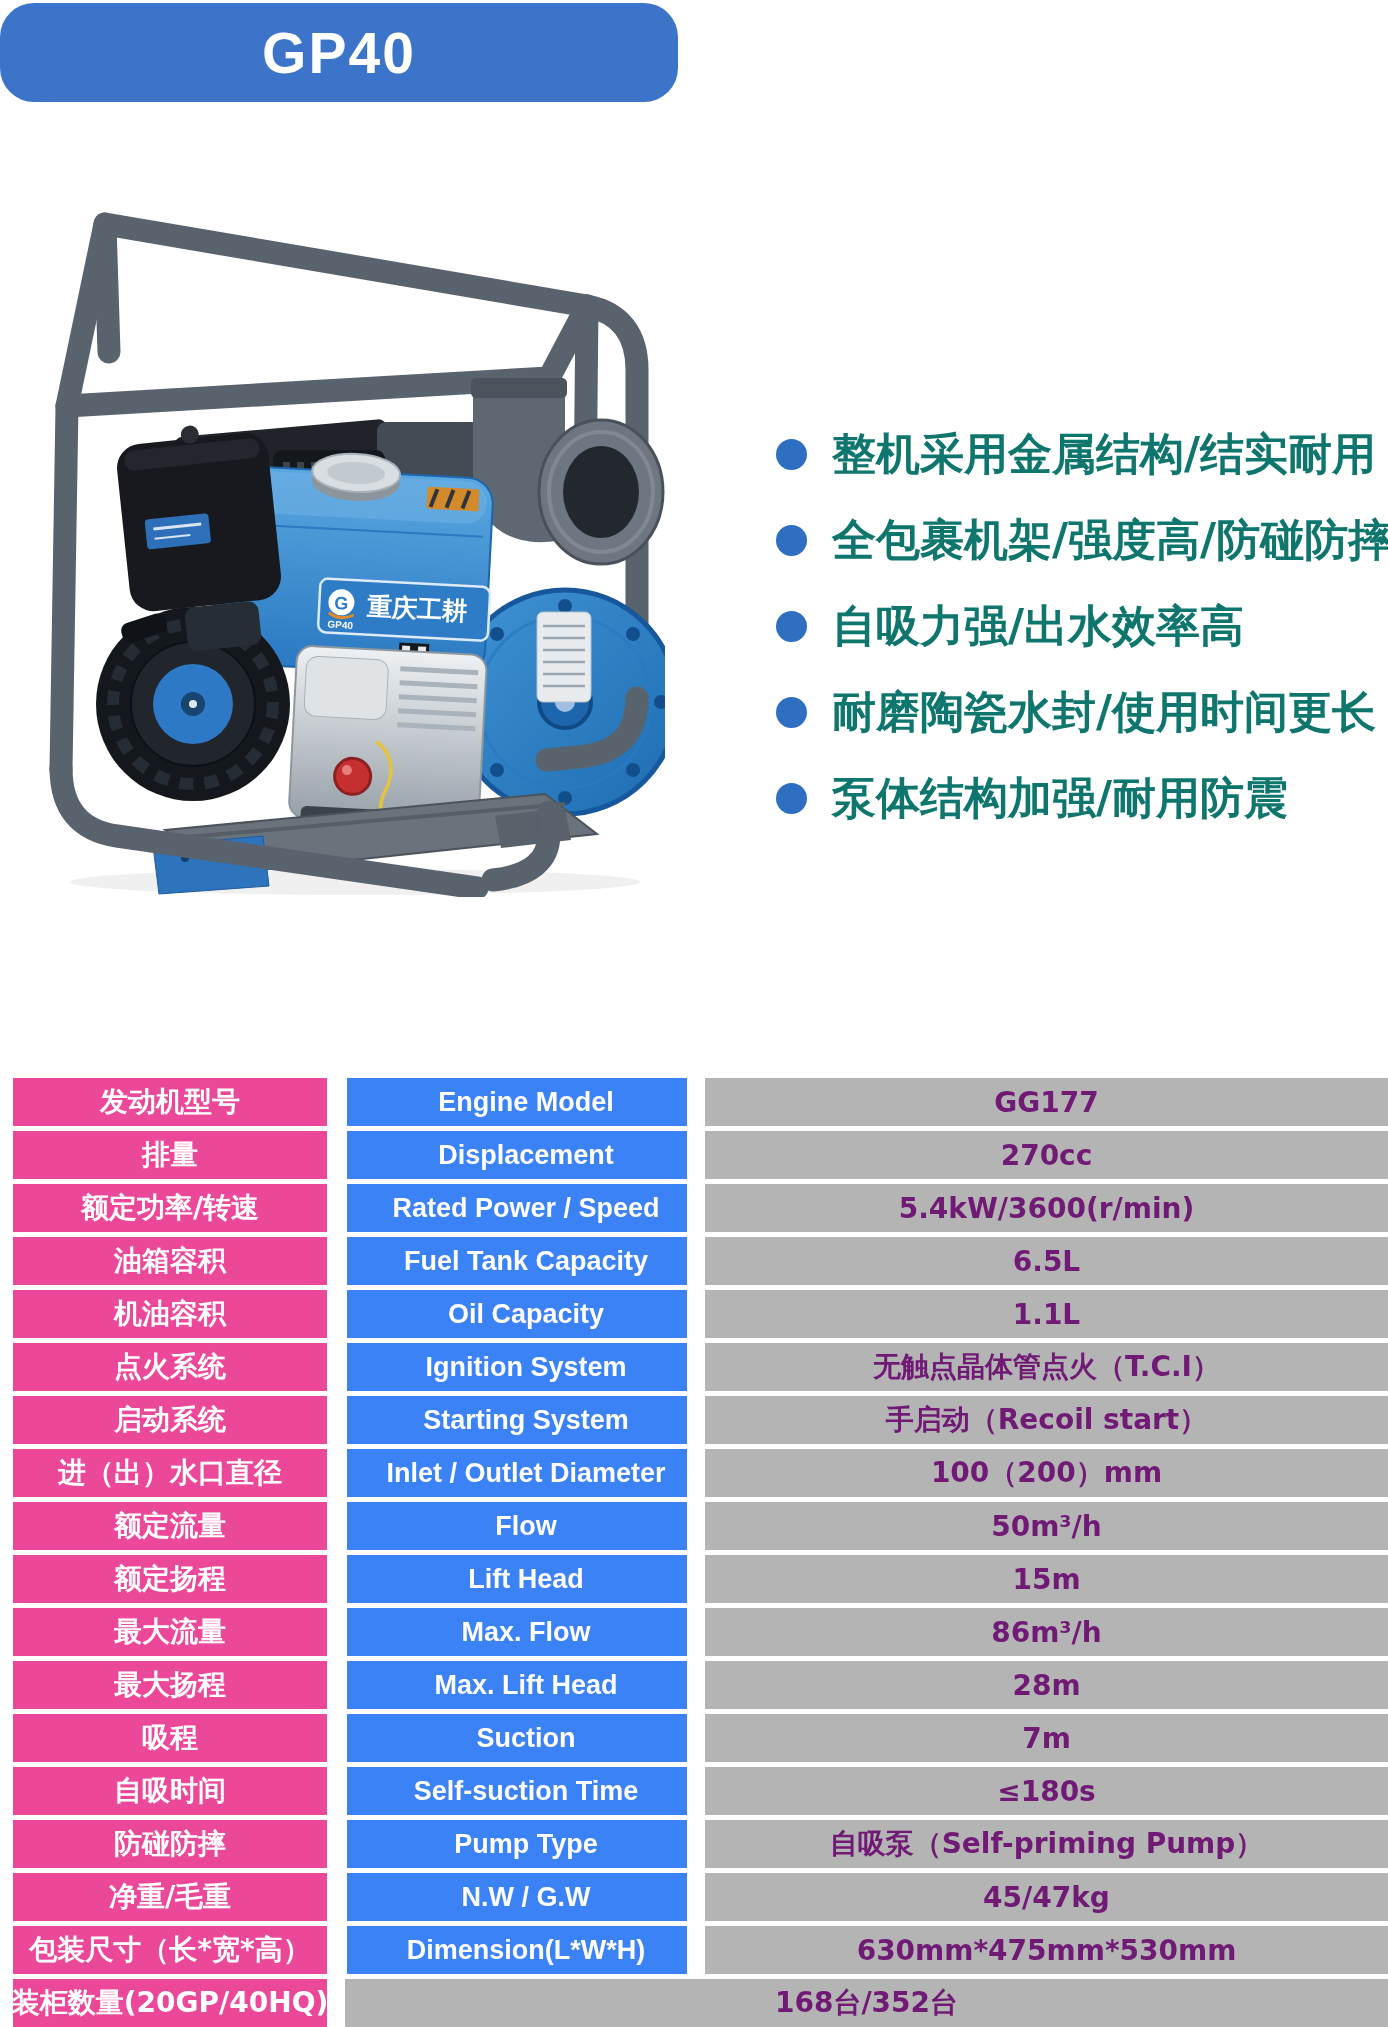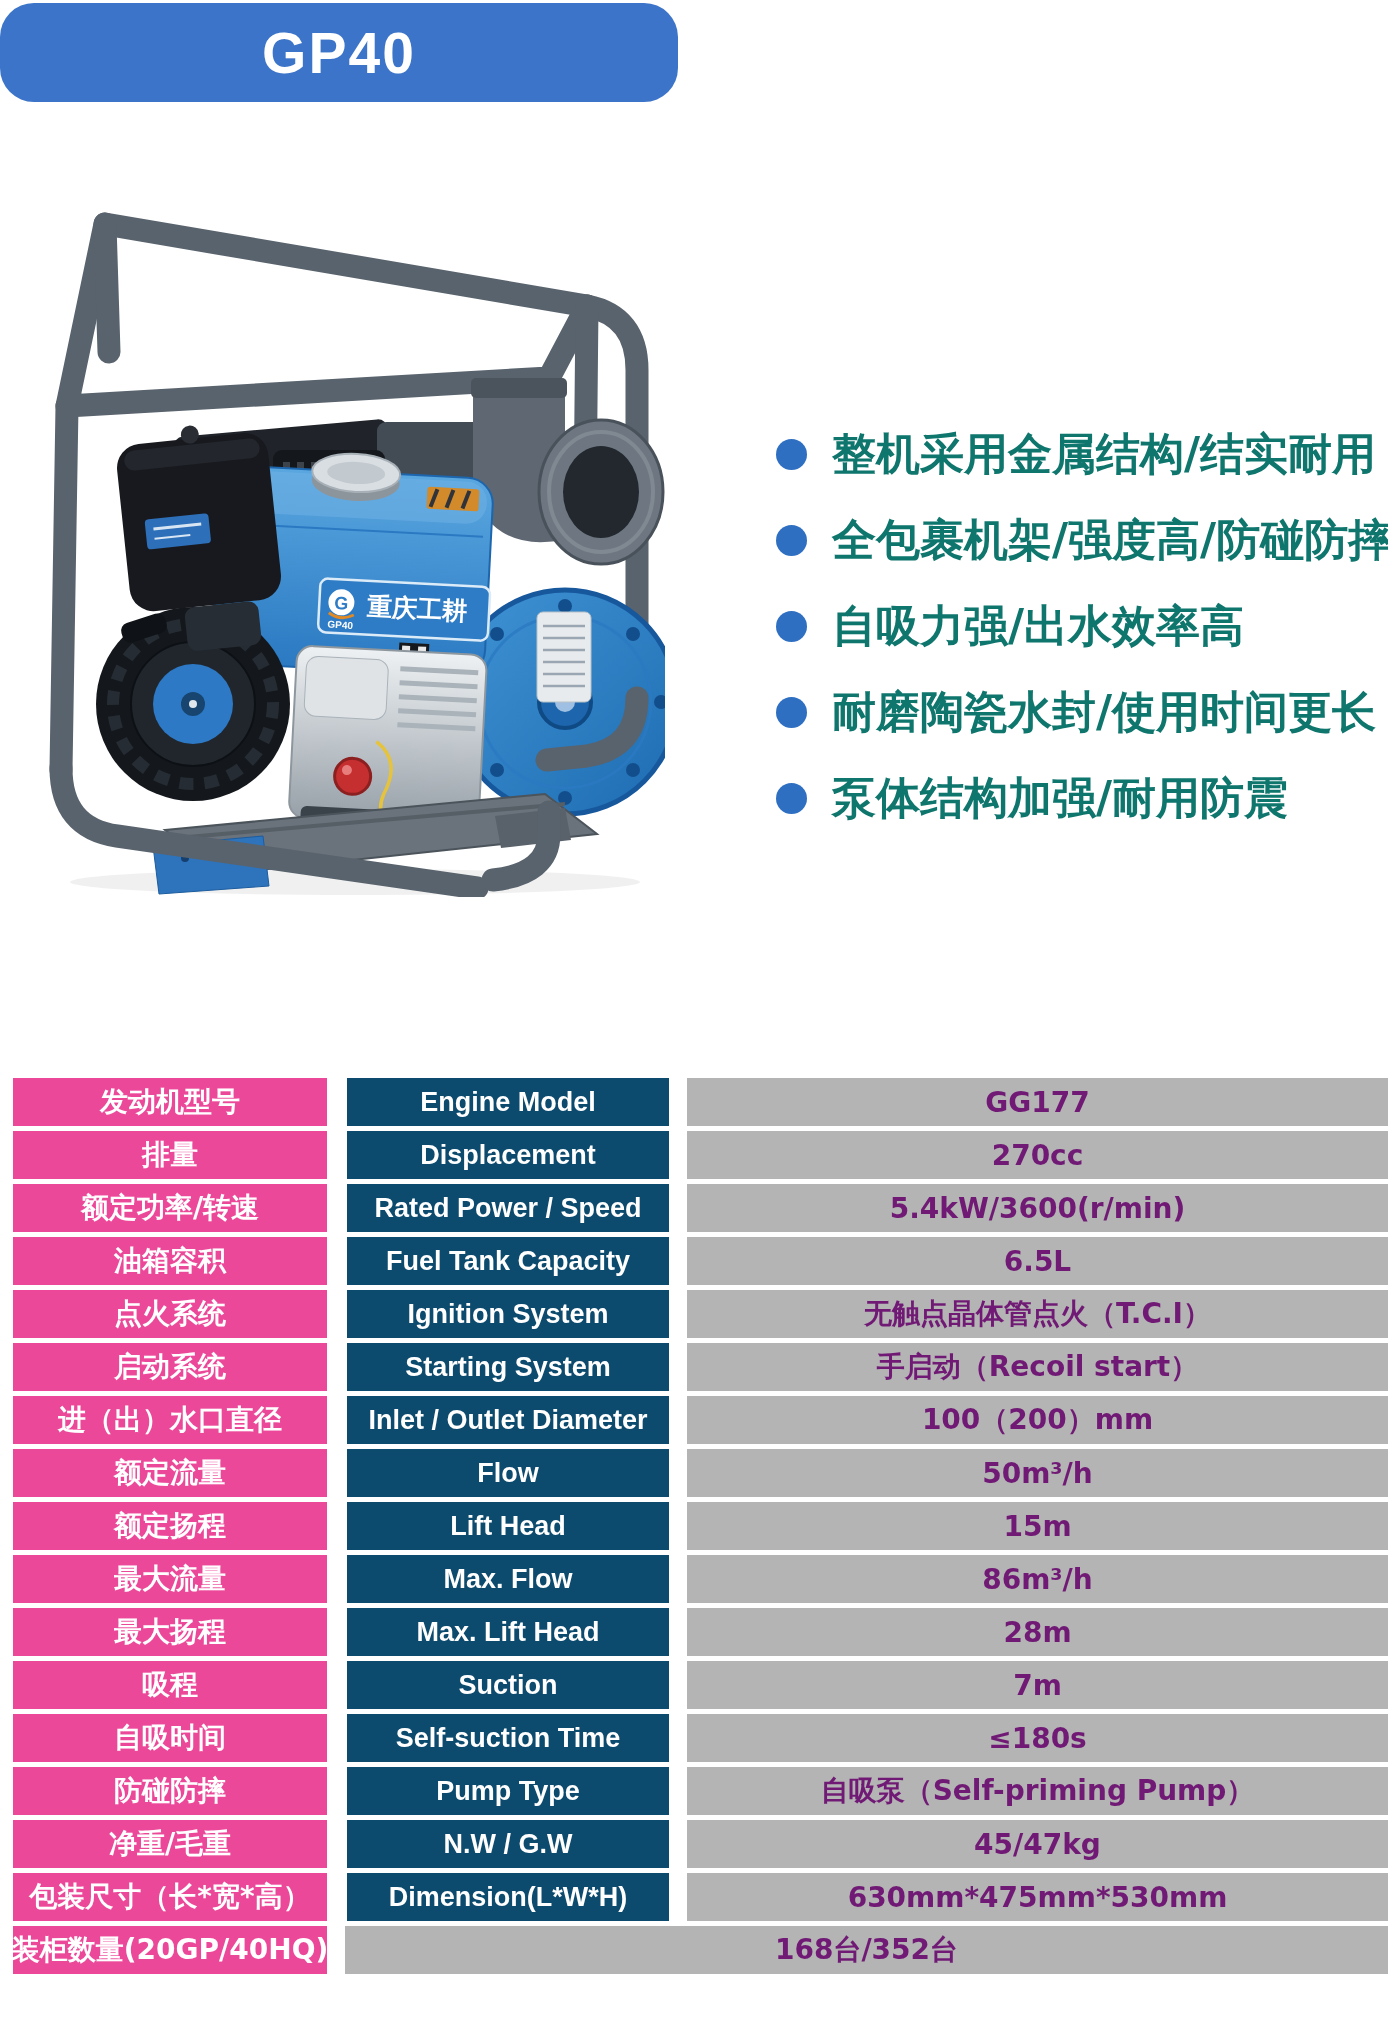--- a/index.html
+++ b/index.html
@@ -22,22 +22,22 @@
   
   .features { position:absolute; left:776px; top:429px; margin:0; padding:0; list-style:none; }
   .feature { display:flex; align-items:center; height:50px; margin-bottom:36px; }
   .dot { flex:none; width:31px; height:31px; border-radius:50%; background:#2e6fc2; margin-right:25px; }
   .feature-text { font-size:44px; font-weight:700; color:#0f766e; white-space:nowrap; line-height:1; }
   
   .spec { position:absolute; left:0; top:1078px; width:1388px; }
   .spec-row { display:flex; height:48px; margin-bottom:5px; }
   .cell { display:flex; align-items:center; justify-content:center; font-weight:700; white-space:nowrap; }
   .cell-zh { margin-left:13px; width:314px; background:#ec4899; color:#ffffff; font-size:28px; }
-  .cell-en { margin-left:20px; width:322px; background:#0c4a6e; color:#ffffff; font-size:27px;
-             font-family:"Liberation Sans","DejaVu Sans",sans-serif; }
+  .cell-en { margin-left:20px; width:322px; background:#3b82f6; color:#ffffff; font-size:27px;
+             font-family:"Liberation Sans","DejaVu Sans",sans-serif;padding-left:18px; }
   .cell-val { margin-left:18px; flex:1; background:#b4b4b4; color:#701a75; font-size:28px; }
 </style>
 </head>
 <body>
 
 <header class="badge">
   <span class="badge-text">GP40</span>
 </header>
 
 <figure class="product">
@@ -247,20 +247,25 @@
     <div class="cell cell-en">Rated Power / Speed</div>
     <div class="cell cell-val">5.4kW/3600(r/min)</div>
   </div>
 
   <div class="spec-row">
     <div class="cell cell-zh">油箱容积</div>
     <div class="cell cell-en">Fuel Tank Capacity</div>
     <div class="cell cell-val">6.5L</div>
   </div>
 
+  <div class="spec-row">
+    <div class="cell cell-zh">机油容积</div>
+    <div class="cell cell-en">Oil Capacity</div>
+    <div class="cell cell-val">1.1L</div>
+  </div>
 
   <div class="spec-row">
     <div class="cell cell-zh">点火系统</div>
     <div class="cell cell-en">Ignition System</div>
     <div class="cell cell-val">无触点晶体管点火（T.C.I）</div>
   </div>
 
   <div class="spec-row">
     <div class="cell cell-zh">启动系统</div>
     <div class="cell cell-en">Starting System</div>

